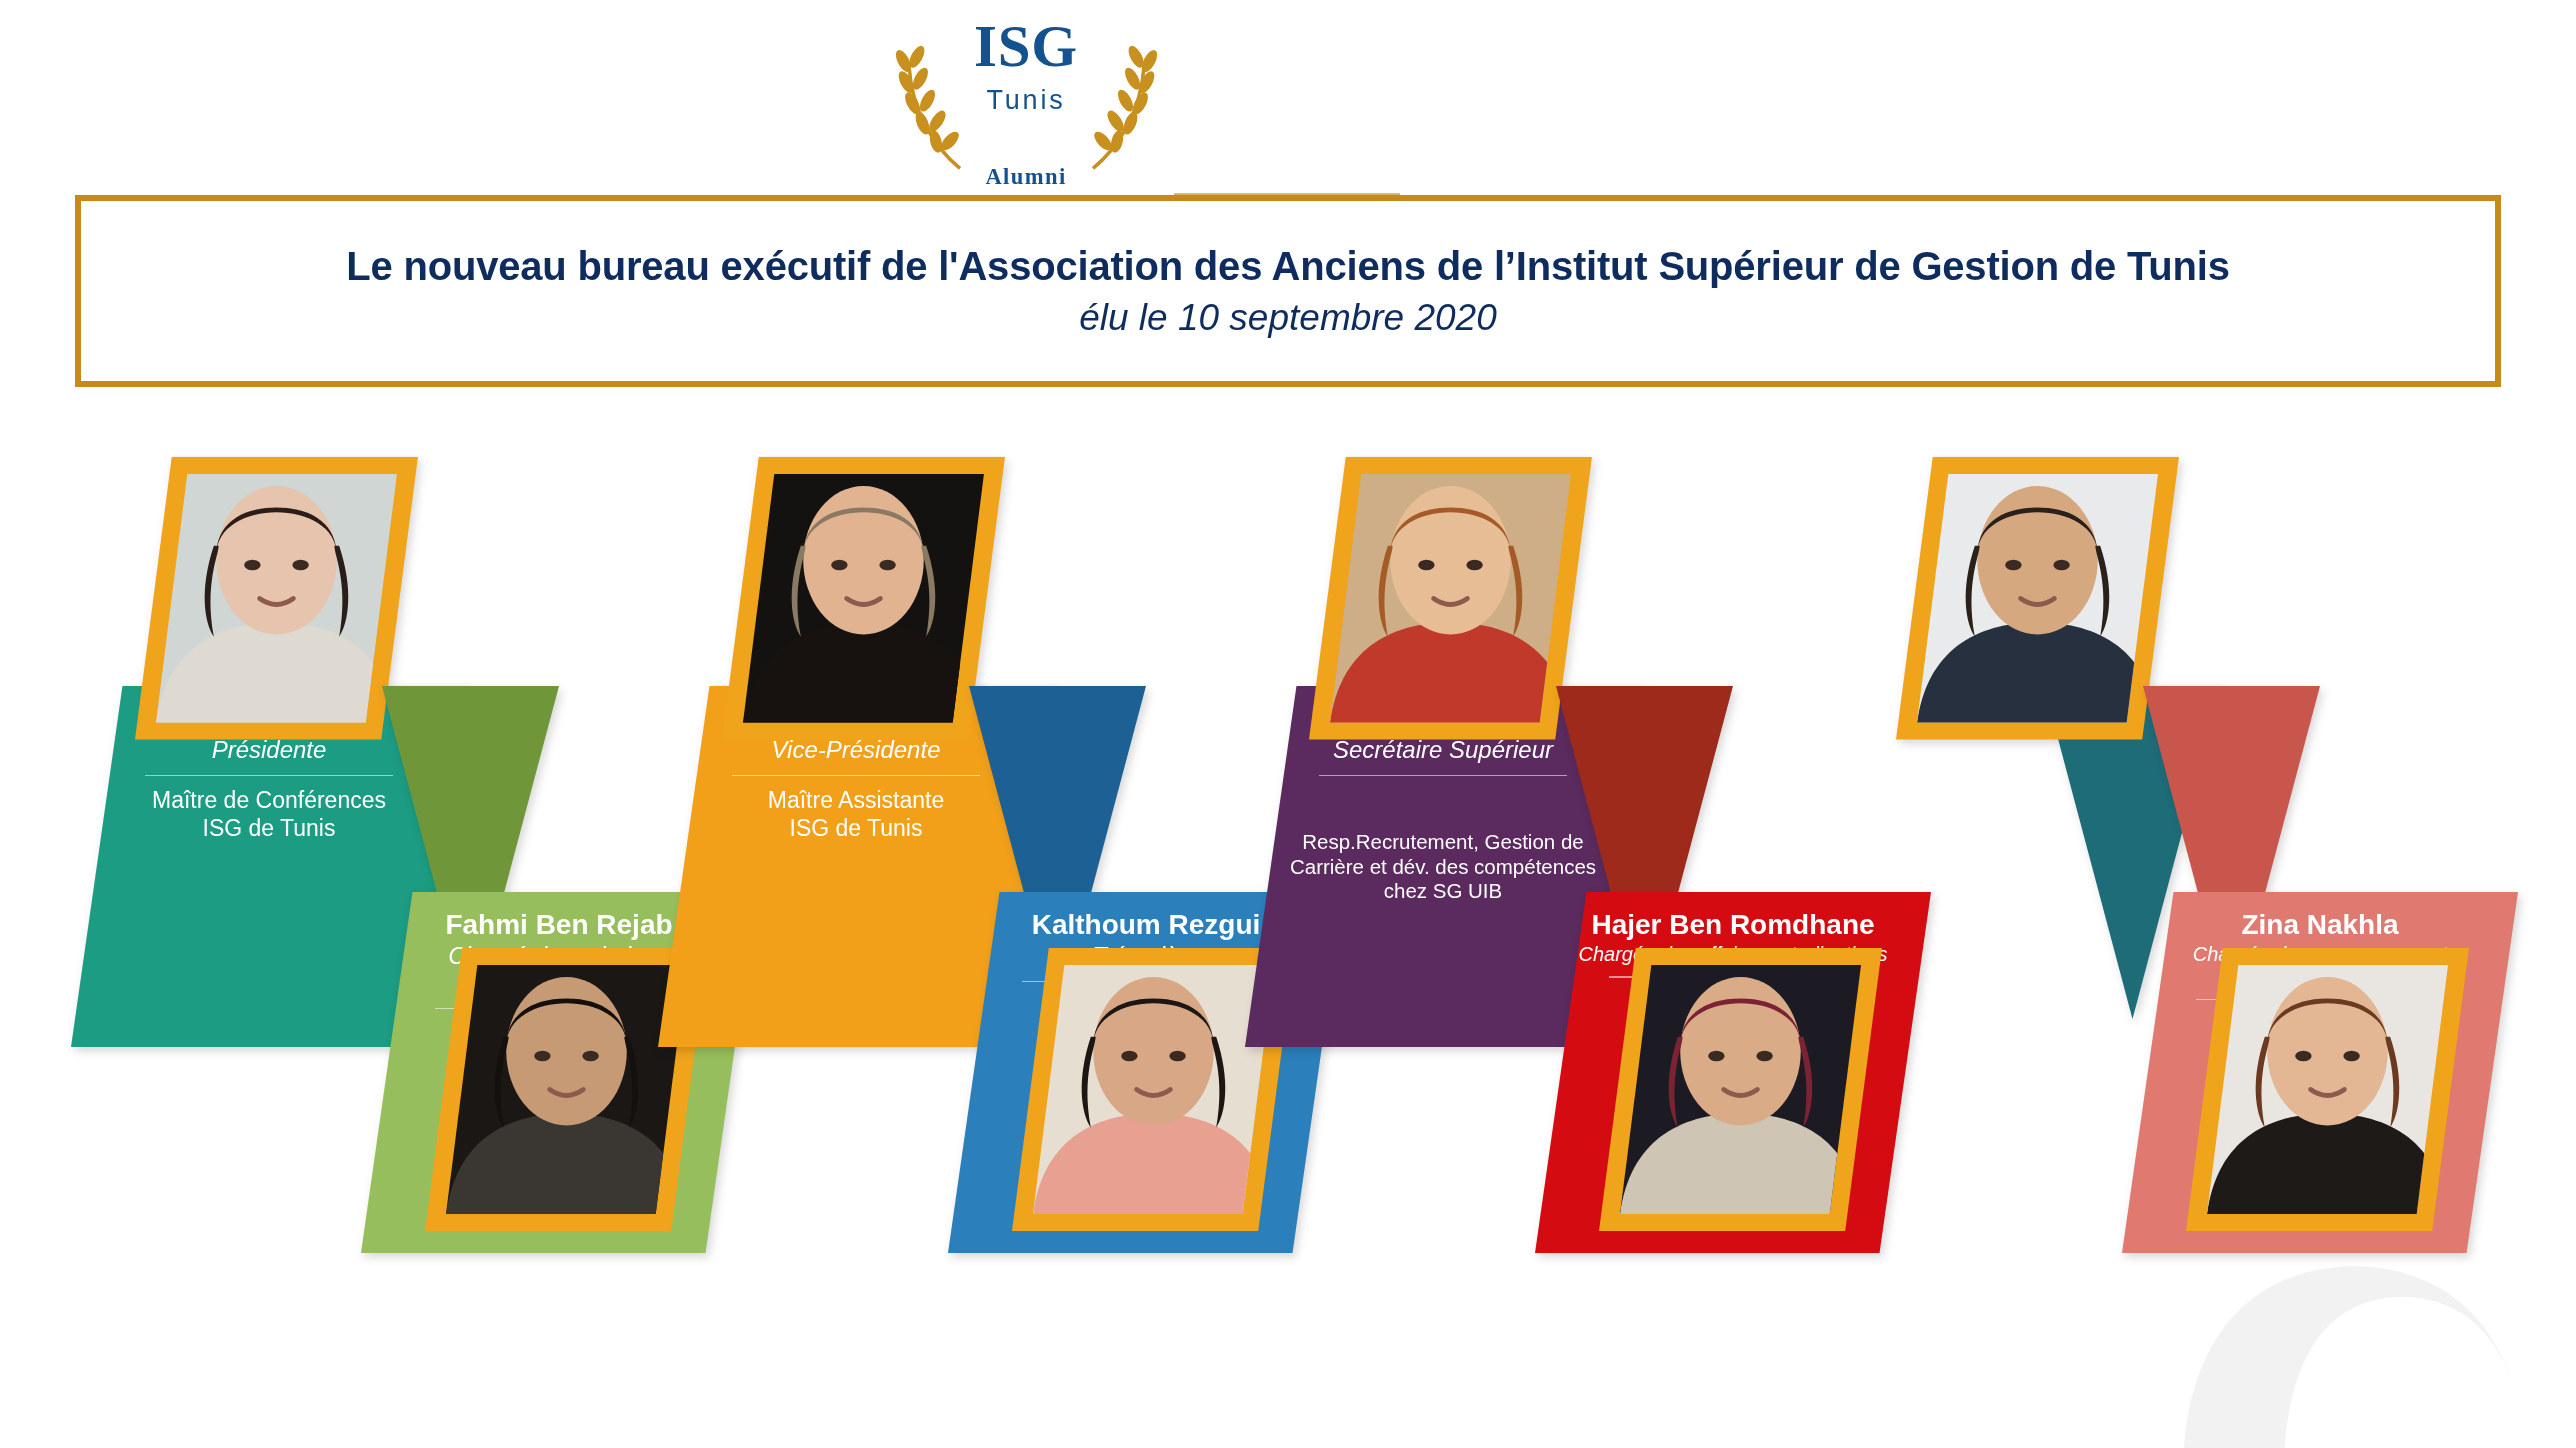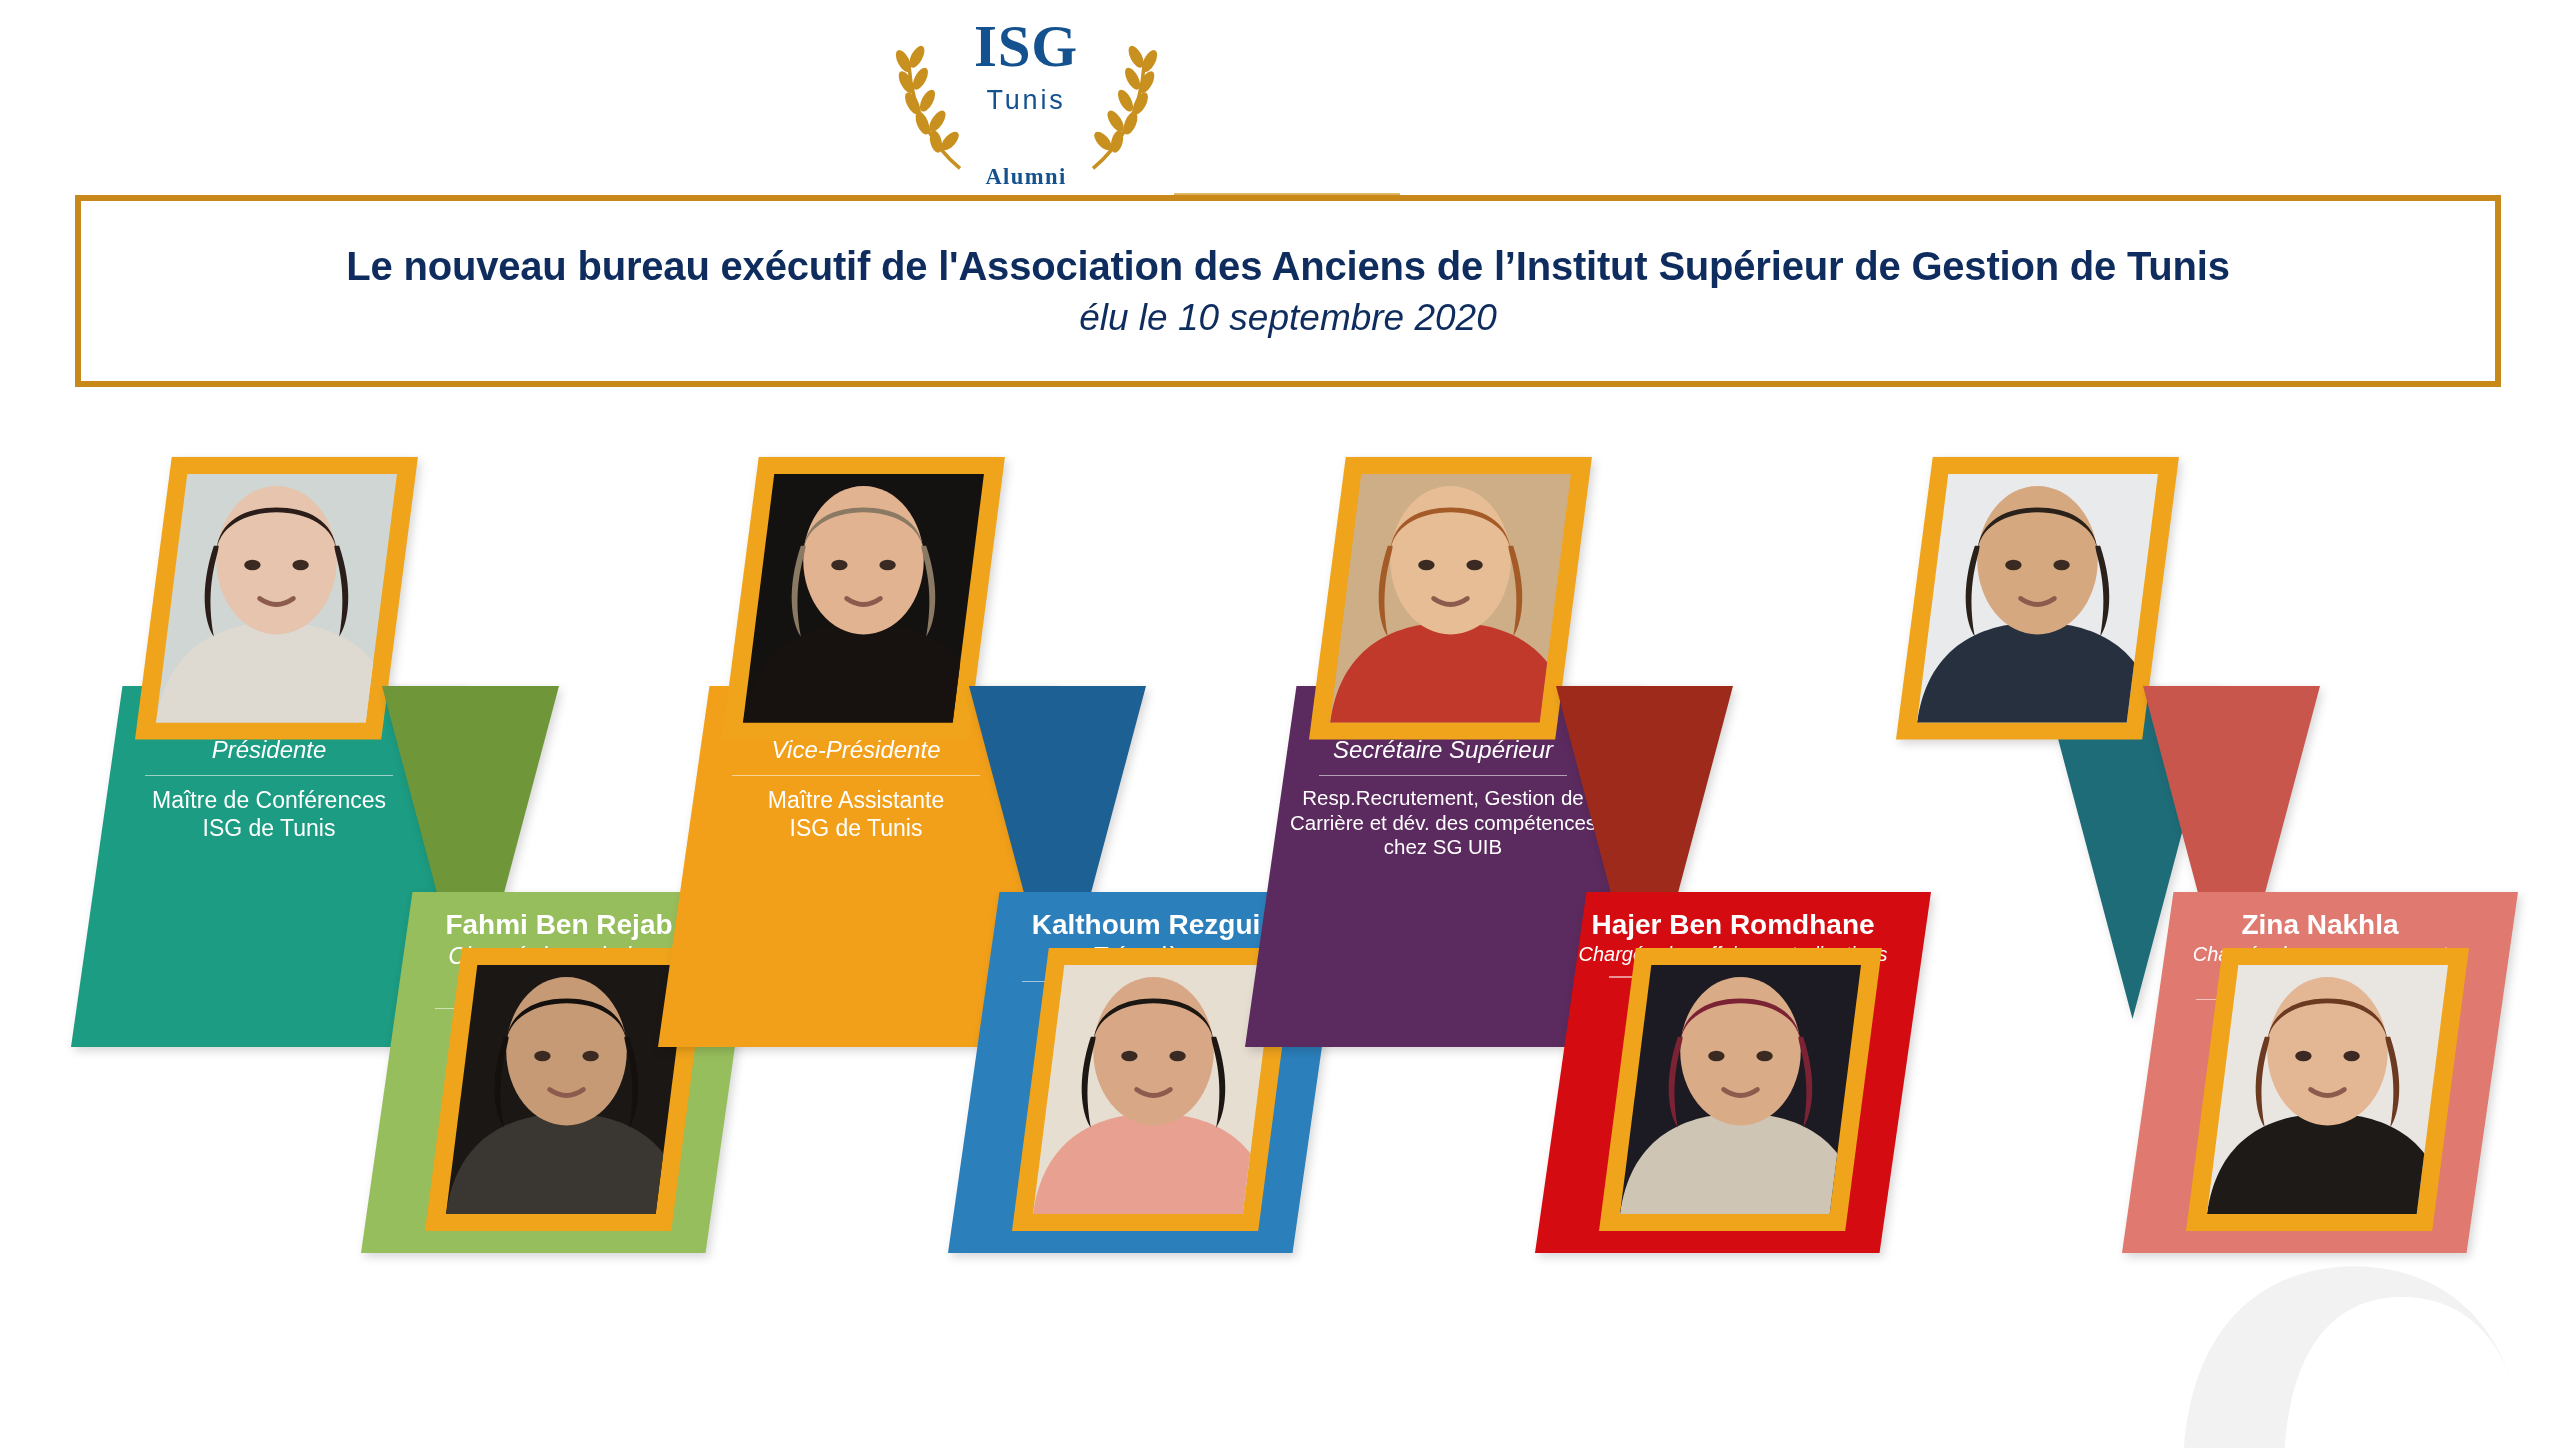--- a/index.html
+++ b/index.html
@@ -184,20 +184,21 @@
     font-size: 23px;
     color: #ffffff;
     text-align: center;
     line-height: 1.22;
     max-width: 304px;
   }
   .person-affil.small {
     font-size: 20.5px;
     line-height: 1.2;
     max-width: 318px;
+    margin-top: 44px;
   }
   .person-role.small {
     font-size: 20px;
     max-width: 311px;
   }
 
   
   .photo-frame {
     position: absolute;
     width: 283px;

